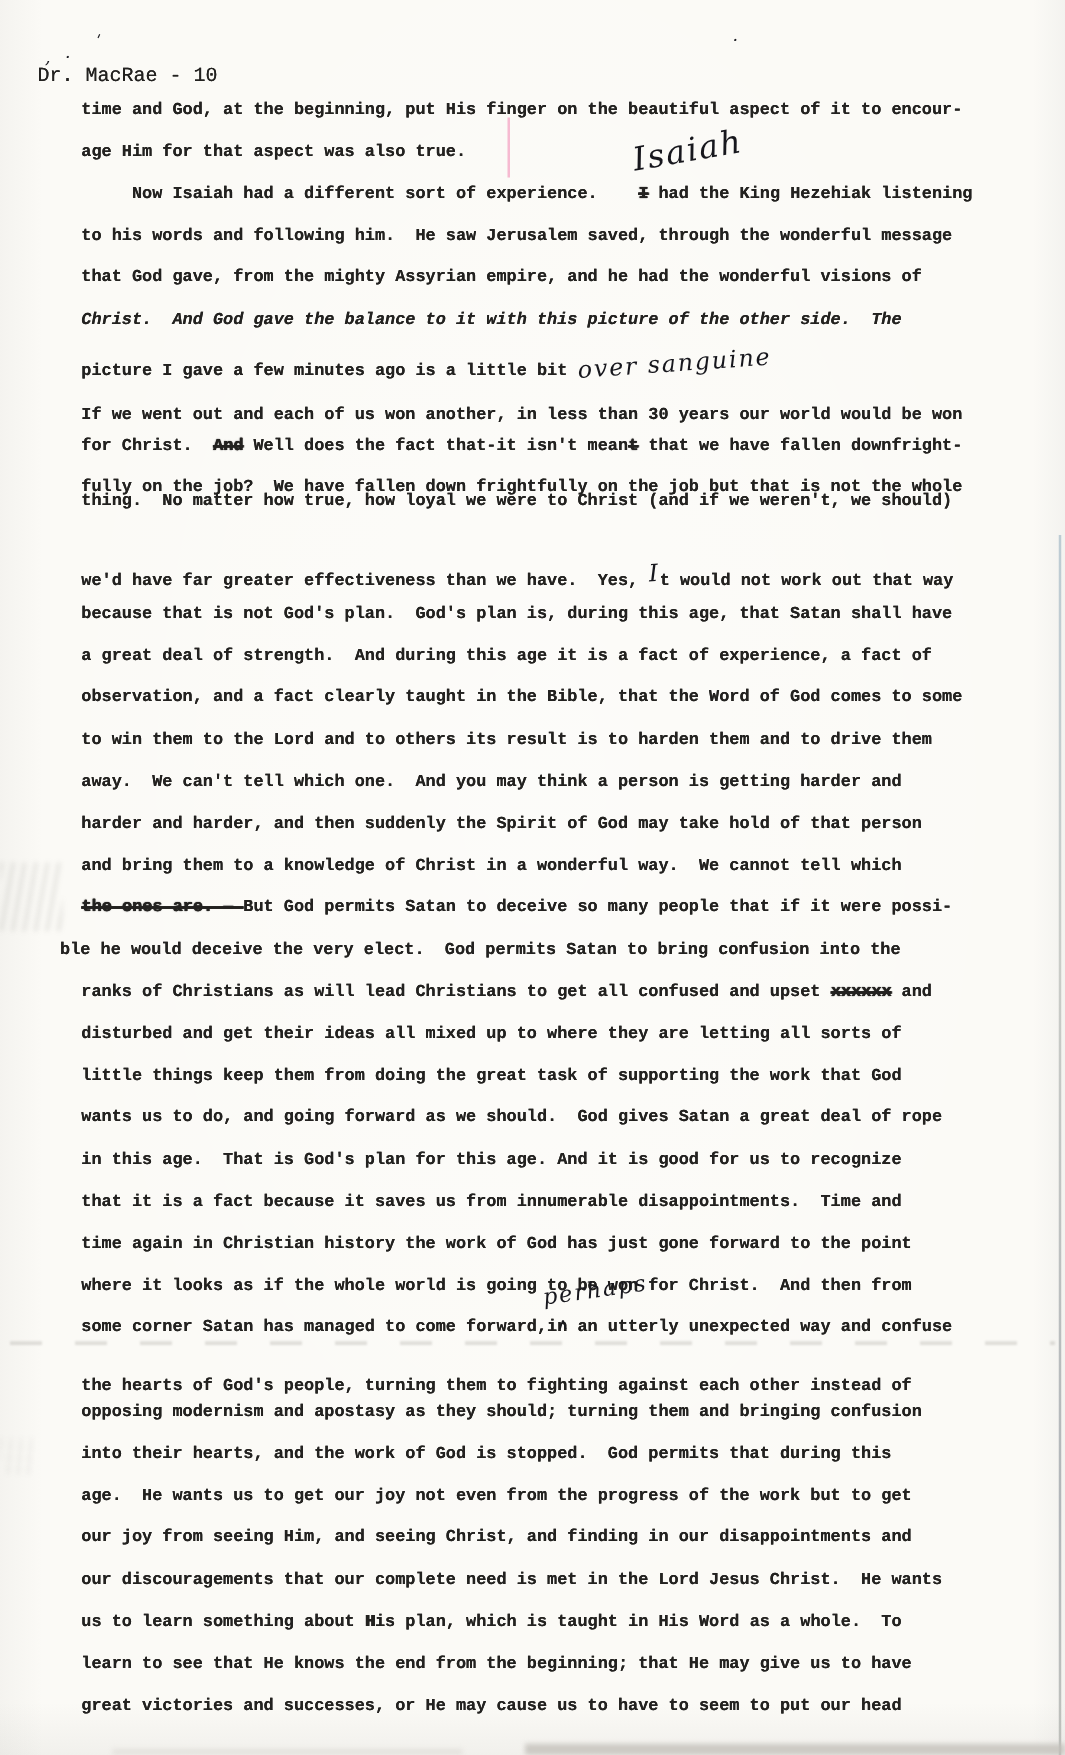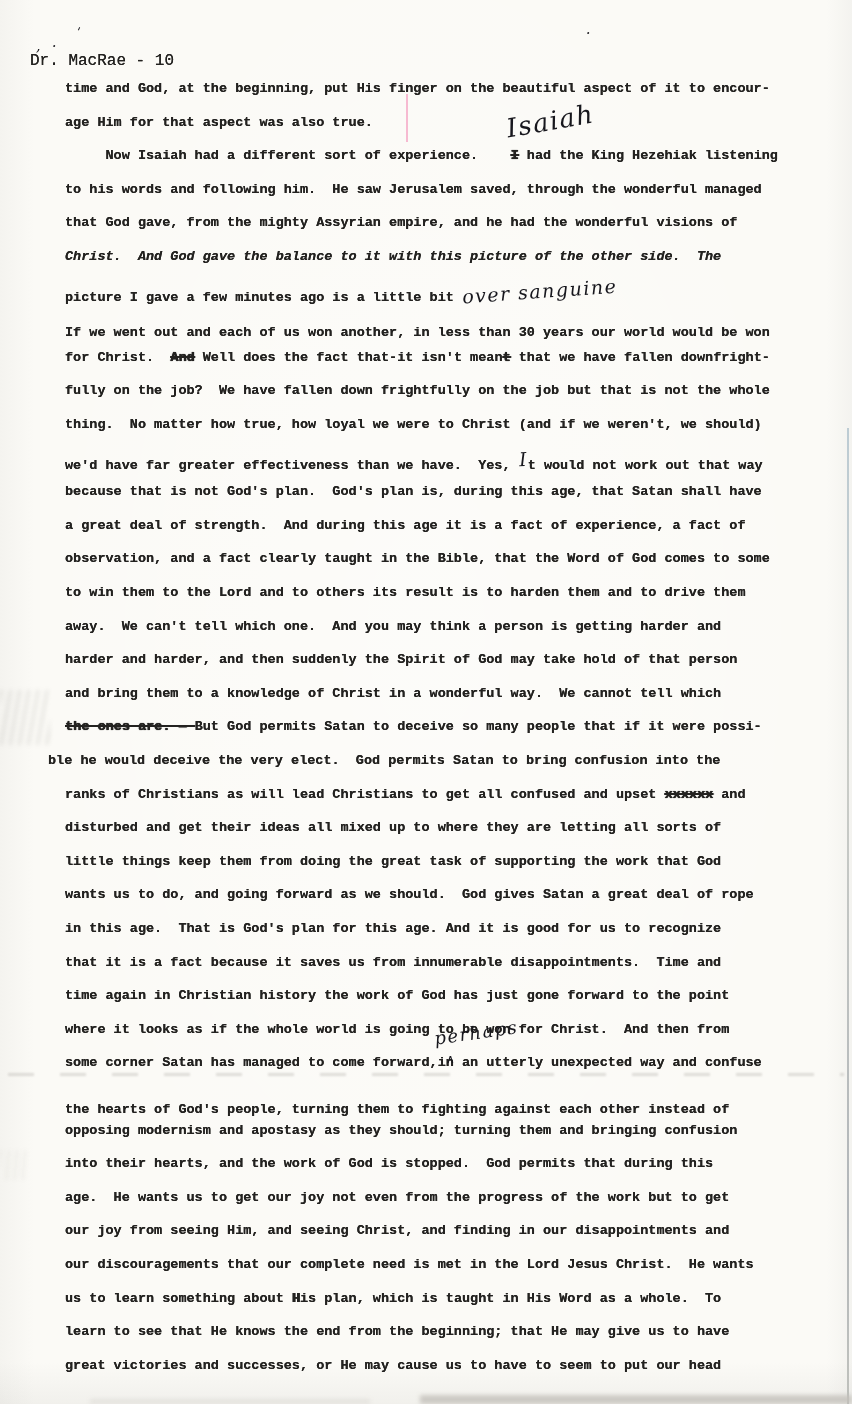--- a/index.html
+++ b/index.html
@@ -79,28 +79,28 @@
 <body style="--ink: #232220; --pen: #17171d; --pink: #f4aeca; background: rgb(251, 250, 246);">
 
 <div id="paper-texture"></div>
 
 <div id="page-header">Dr. MacRae - 10</div>
 
 <div id="typescript-body">
     <div class="line" style="top: 81px; left: 65px;"><span class="seg-n">time and God, at the beginning, put His finger on the beautiful aspect of it to encour-</span></div>
     <div class="line" style="top: 114.6px; left: 65px;"><span class="seg-n">age Him for that aspect was also true.</span></div>
     <div class="line" style="top: 148.2px; left: 65px;"><span class="seg-n">     Now Isaiah had a different sort of experience.    </span><span class="seg-x">I</span><span class="seg-n"> had the King Hezehiak listening</span></div>
-    <div class="line" style="top: 181.8px; left: 65px;"><span class="seg-n">to his words and following him.  He saw Jerusalem saved, through the wonderful managed</span></div>
+    <div class="line" style="top: 181.8px; left: 65px;"><span class="seg-n">to his words and following him.  He saw Jerusalem saved, through the wonderful message</span></div>
     <div class="line" style="top: 215.4px; left: 65px;"><span class="seg-n">that God gave, from the mighty Assyrian empire, and he had the wonderful visions of</span></div>
     <div class="line" style="top: 249px; left: 65px; font-style: italic;"><span class="seg-n">Christ.  And God gave the balance to it with this picture of the other side.  The</span></div>
     <div class="line" style="top: 282.6px; left: 65px;"><span class="seg-n">picture I gave a few minutes ago is a little bit </span><span class="seg-h">over sanguine</span></div>
     <div class="line" style="top: 325px; left: 65px;"><span class="seg-n">If we went out and each of us won another, in less than 30 years our world would be won</span></div>
     <div class="line" style="top: 349.8px; left: 65px;"><span class="seg-n">for Christ.  </span><span class="seg-x">And</span><span class="seg-n"> Well does the fact that-it isn't mean</span><span class="seg-x">t</span><span class="seg-n"> that we have fallen downfright-</span></div>
     <div class="line" style="top: 383.4px; left: 65px;"><span class="seg-n">fully on the job?  We have fallen down frightfully on the job but that is not the whole</span></div>
-    <div class="line" style="top: 417px; left: 65px;"><span class="seg-n">thing.  No matter how true, how loyal we were to Christ (and if we weren't, we should)</span></div>
+    <div class="line" style="top: 394px; left: 65px;"><span class="seg-n">thing.  No matter how true, how loyal we were to Christ (and if we weren't, we should)</span></div>
     <div class="line" style="top: 450.6px; left: 65px;"><span class="seg-n">we'd have far greater effectiveness than we have.  Yes, </span><span class="seg-h">I</span><span class="seg-n">t would not work out that way</span></div>
     <div class="line" style="top: 484.2px; left: 65px;"><span class="seg-n">because that is not God's plan.  God's plan is, during this age, that Satan shall have</span></div>
     <div class="line" style="top: 517.8px; left: 65px;"><span class="seg-n">a great deal of strength.  And during this age it is a fact of experience, a fact of</span></div>
     <div class="line" style="top: 551.4px; left: 65px;"><span class="seg-n">observation, and a fact clearly taught in the Bible, that the Word of God comes to some</span></div>
     <div class="line" style="top: 585px; left: 65px;"><span class="seg-n">to win them to the Lord and to others its result is to harden them and to drive them</span></div>
     <div class="line" style="top: 618.6px; left: 65px;"><span class="seg-n">away.  We can't tell which one.  And you may think a person is getting harder and</span></div>
     <div class="line" style="top: 652.2px; left: 65px;"><span class="seg-n">harder and harder, and then suddenly the Spirit of God may take hold of that person</span></div>
     <div class="line" style="top: 685.8px; left: 65px;"><span class="seg-n">and bring them to a knowledge of Christ in a wonderful way.  We cannot tell which</span></div>
     <div class="line" style="top: 719.4px; left: 65px;"><span class="seg-x">the ones are. — </span><span class="seg-n">But God permits Satan to deceive so many people that if it were possi-</span></div>
     <div class="line" style="top: 753px; left: 48px;"><span class="seg-n">ble he would deceive the very elect.  God permits Satan to bring confusion into the</span></div>

